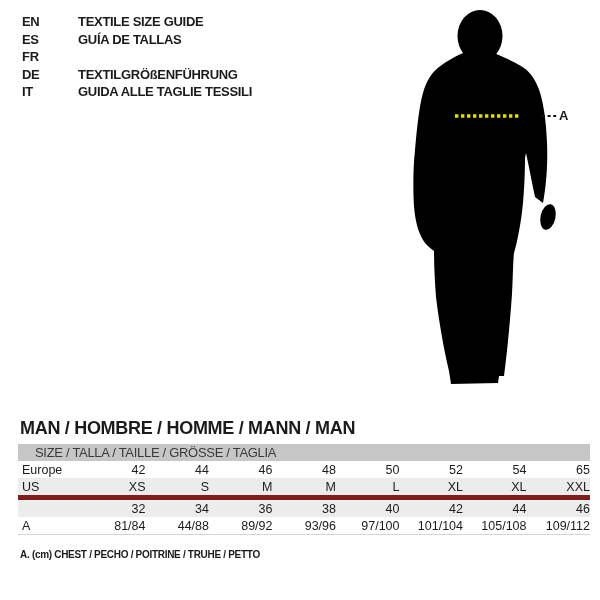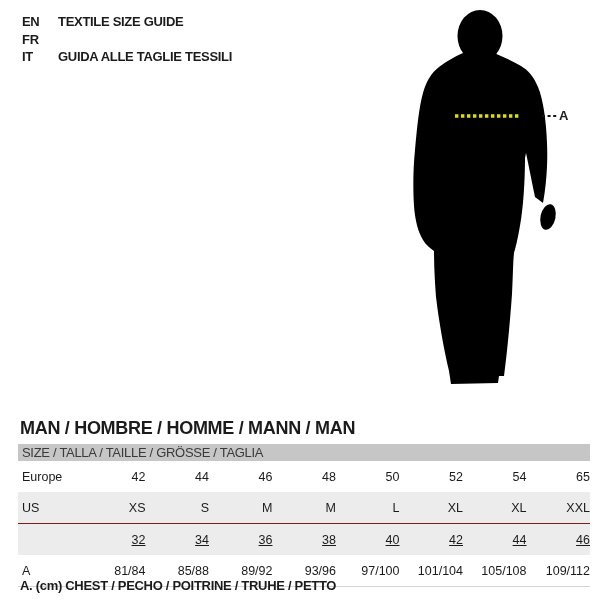--- a/index.html
+++ b/index.html
@@ -4,54 +4,62 @@
 <style>
   html,body{margin:0;padding:0;}
   body{
     width:600px;height:600px;position:relative;background:#ffffff;
     font-family:"Liberation Sans", sans-serif;color:#1b1b1b;overflow:hidden;
   }
   .abs{position:absolute;}
 
   
   .lang-list{left:22px;top:13px;font-size:13px;line-height:17.5px;font-weight:600;letter-spacing:-0.3px;}
-  .lang-row{display:flex;}
+  .lang-row{display:flex;gap:20px;}
   .lang-code{width:36px;flex:0 0 36px;}
 
   
   .product-lines{left:22px;top:107px;font-size:13.5px;font-weight:700;line-height:19px;letter-spacing:-0.3px;}
 
   
   .figure-svg{left:402px;top:6px;}
   .measure-label{left:559px;top:108px;font-size:13px;font-weight:600;}
 
   
   .man-heading{left:20px;top:418px;font-size:18px;font-weight:700;letter-spacing:-0.3px;}
 
   
   .size-table{left:18px;top:444px;width:572px;font-size:12.5px;border-bottom:1px solid #d6d6d6;}
-  .t-header{height:17px;display:flex;align-items:center;padding-left:4px;font-size:13px;color:#3a3a3a;letter-spacing:-0.3px;}
-  .t-row{display:grid;grid-template-columns:64px repeat(8,1fr);align-items:center;height:31px;}
+  .t-header{height:17px;display:flex;align-items:center;padding-left:17px;font-size:13px;color:#3a3a3a;letter-spacing:-0.3px;}
+  .t-row{display:grid;grid-template-columns:64px repeat(8,1fr);align-items:center;height:17px;}
   .t-row .cell{text-align:right;white-space:nowrap;}
   .t-row .label{text-align:left;padding-left:4px;}
-  .t-row.sep{border-top:1px solid #7f1d1d;text-decoration:underline;}
+  .t-row.sep{border-top:5px solid #7f1d1d;}
 
   
-  .footer-note{left:20px;top:578px;font-size:13px;font-weight:700;letter-spacing:-0.3px;}
+  .footer-note{left:20px;top:549px;font-size:10px;font-weight:700;letter-spacing:-0.3px;}
 </style>
 </head>
 <body>
 
 <div class="abs lang-list">
   <div class="lang-row">
     <span class="lang-code">EN</span>
     <span class="lang-text">TEXTILE SIZE GUIDE</span>
   </div>
   <div class="lang-row">
+    <span class="lang-code">ES</span>
+    <span class="lang-text">GUÍA DE TALLAS</span>
+  </div>
+  <div class="lang-row">
     <span class="lang-code">FR</span>
+  </div>
+  <div class="lang-row">
+    <span class="lang-code">DE</span>
+    <span class="lang-text">TEXTILGRÖßENFÜHRUNG</span>
   </div>
   <div class="lang-row">
     <span class="lang-code">IT</span>
     <span class="lang-text">GUIDA ALLE TAGLIE TESSILI</span>
   </div>
 </div>
 
 <div class="abs product-lines">
 </div>
 
@@ -129,21 +137,21 @@
     <div class="cell">38</div>
     <div class="cell">40</div>
     <div class="cell">42</div>
     <div class="cell">44</div>
     <div class="cell">46</div>
   </div>
 
   <div class="t-row">
     <div class="cell label">A</div>
     <div class="cell">81/84</div>
-    <div class="cell">85/88</div>
+    <div class="cell">44/88</div>
     <div class="cell">89/92</div>
     <div class="cell">93/96</div>
     <div class="cell">97/100</div>
     <div class="cell">101/104</div>
     <div class="cell">105/108</div>
     <div class="cell">109/112</div>
   </div>
 </div>
 
 <div class="abs footer-note">A. (cm) CHEST / PECHO / POITRINE / TRUHE / PETTO</div>

